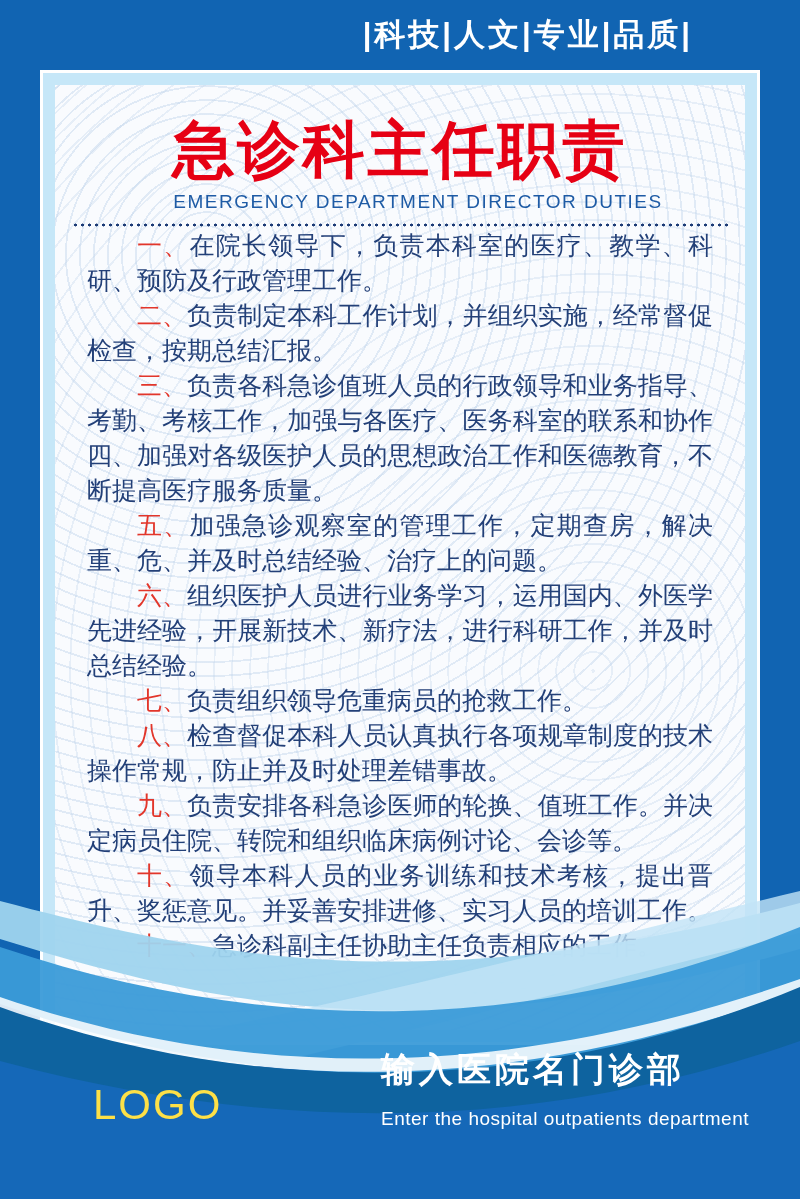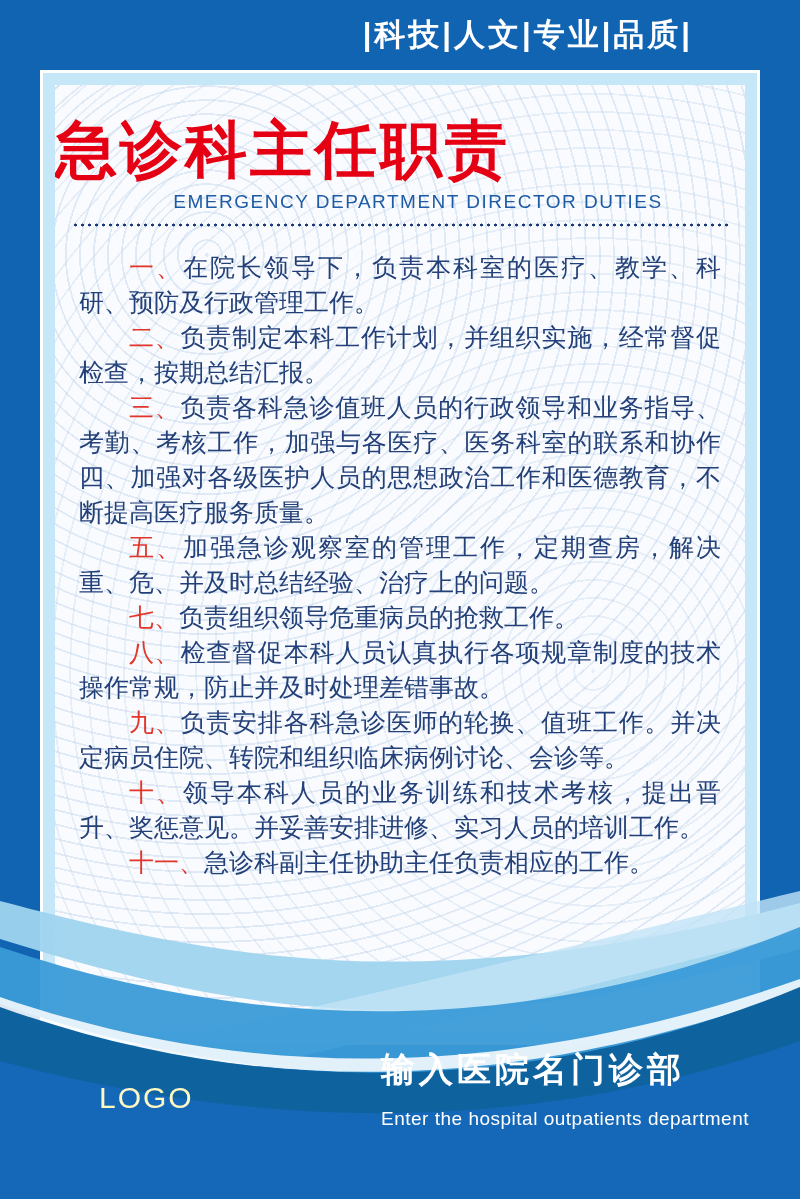--- a/index.html
+++ b/index.html
@@ -39,53 +39,53 @@
   .card-cyan{position:absolute;inset:3px;background:var(--cyan-border);}
   .card-content{
     position:absolute;inset:12px;
     background-color:#f9fbfe;
     background-image:
       repeating-radial-gradient(circle at 22% 18%, rgba(186,208,233,.40) 0 1.8px, rgba(0,0,0,0) 1.8px 14px),
       repeating-radial-gradient(circle at 78% 62%, rgba(186,208,233,.30) 0 1.8px, rgba(0,0,0,0) 1.8px 18px);
     overflow:hidden;
   }
   .title{
-    margin-top:32px;text-align:left;
+    margin-top:32px;text-align:center;
     color:var(--title-red);font-size:62px;font-weight:bold;letter-spacing:3px;
     line-height:1.05;
   }
   .subtitle{
     margin-top:9px;text-align:center;
     color:var(--subtitle-blue);font-size:19px;font-weight:500;letter-spacing:1.5px;margin-left:36px;
   }
   .dotted-line{
     margin:9px auto 0 auto;width:95%;height:6px;
     background-image:radial-gradient(circle 1.6px at center, var(--dot-navy) 1.4px, rgba(0,0,0,0) 1.6px);
     background-size:7px 6px;background-repeat:repeat-x;background-position:left center;
   }
   .duties{
-    margin-top:22px;padding:0 24px;
+    padding:0 32px;
   }
   .duty{
     font-size:25px;line-height:35px;color:var(--body-navy);
     text-indent:2em;font-weight:500;text-align:justify;
   }
   .duty .duty-num{color:var(--num-red);}
   
   .waves{
     position:absolute;left:0;bottom:0;width:800px;height:310px;z-index:5;
     display:block;
   }
   
   .footer{
     position:absolute;left:0;bottom:0;width:800px;height:170px;z-index:10;
   }
   .logo{
-    position:absolute;left:99px;top:52px;
-    color:#fef9c3;font-size:30px;font-weight:400;letter-spacing:2px;
+    position:absolute;left:93px;top:52px;
+    color:#fde047;font-size:42px;font-weight:400;letter-spacing:2px;
   }
   .hospital{
     position:absolute;left:381px;top:18px;color:#ffffff;
   }
   .hospital-cn{font-size:34px;font-weight:bold;letter-spacing:4px;}
   .hospital-en{margin-top:15px;font-size:19px;font-weight:400;letter-spacing:0.5px;}
 </style>
 </head>
 <body>
 
@@ -101,20 +101,21 @@
       <div class="dotted-line"></div>
       <div class="duties">
   <p class="duty"><span class="duty-num">一、</span><span class="duty-text">在院长领导下，负责本科室的医疗、教学、科研、预防及行政管理工作。</span></p>
 
   <p class="duty"><span class="duty-num">二、</span><span class="duty-text">负责制定本科工作计划，并组织实施，经常督促检查，按期总结汇报。</span></p>
 
   <p class="duty"><span class="duty-num">三、</span><span class="duty-text">负责各科急诊值班人员的行政领导和业务指导、考勤、考核工作，加强与各医疗、医务科室的联系和协作四、加强对各级医护人员的思想政治工作和医德教育，不断提高医疗服务质量。</span></p>
 
   <p class="duty"><span class="duty-num">五、</span><span class="duty-text">加强急诊观察室的管理工作，定期查房，解决重、危、并及时总结经验、治疗上的问题。</span></p>
 
+  <p class="duty"><span class="duty-num">六、</span><span class="duty-text">组织医护人员进行业务学习，运用国内、外医学先进经验，开展新技术、新疗法，进行科研工作，并及时总结经验。</span></p>
 
   <p class="duty"><span class="duty-num">七、</span><span class="duty-text">负责组织领导危重病员的抢救工作。</span></p>
 
   <p class="duty"><span class="duty-num">八、</span><span class="duty-text">检查督促本科人员认真执行各项规章制度的技术操作常规，防止并及时处理差错事故。</span></p>
 
   <p class="duty"><span class="duty-num">九、</span><span class="duty-text">负责安排各科急诊医师的轮换、值班工作。并决定病员住院、转院和组织临床病例讨论、会诊等。</span></p>
 
   <p class="duty"><span class="duty-num">十、</span><span class="duty-text">领导本科人员的业务训练和技术考核，提出晋升、奖惩意见。并妥善安排进修、实习人员的培训工作。</span></p>
 
   <p class="duty"><span class="duty-num">十一、</span><span class="duty-text">急诊科副主任协助主任负责相应的工作。</span></p>

